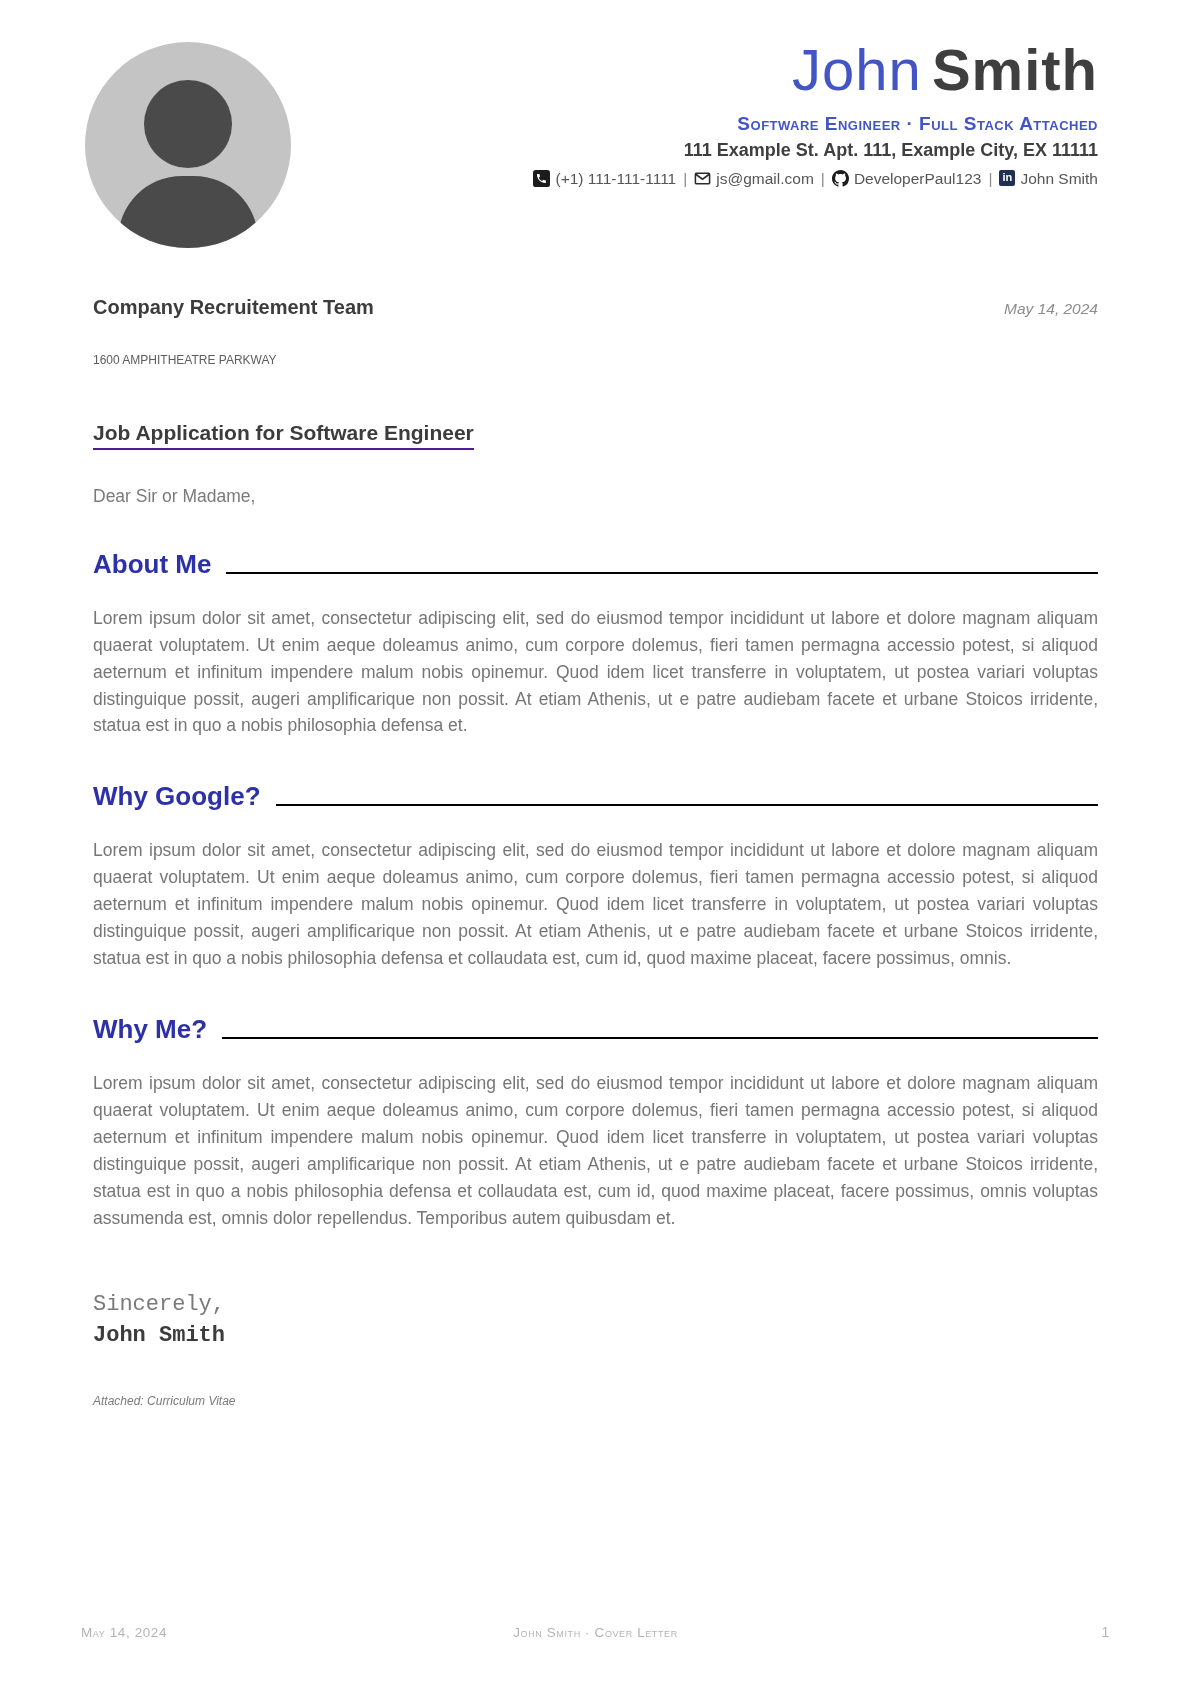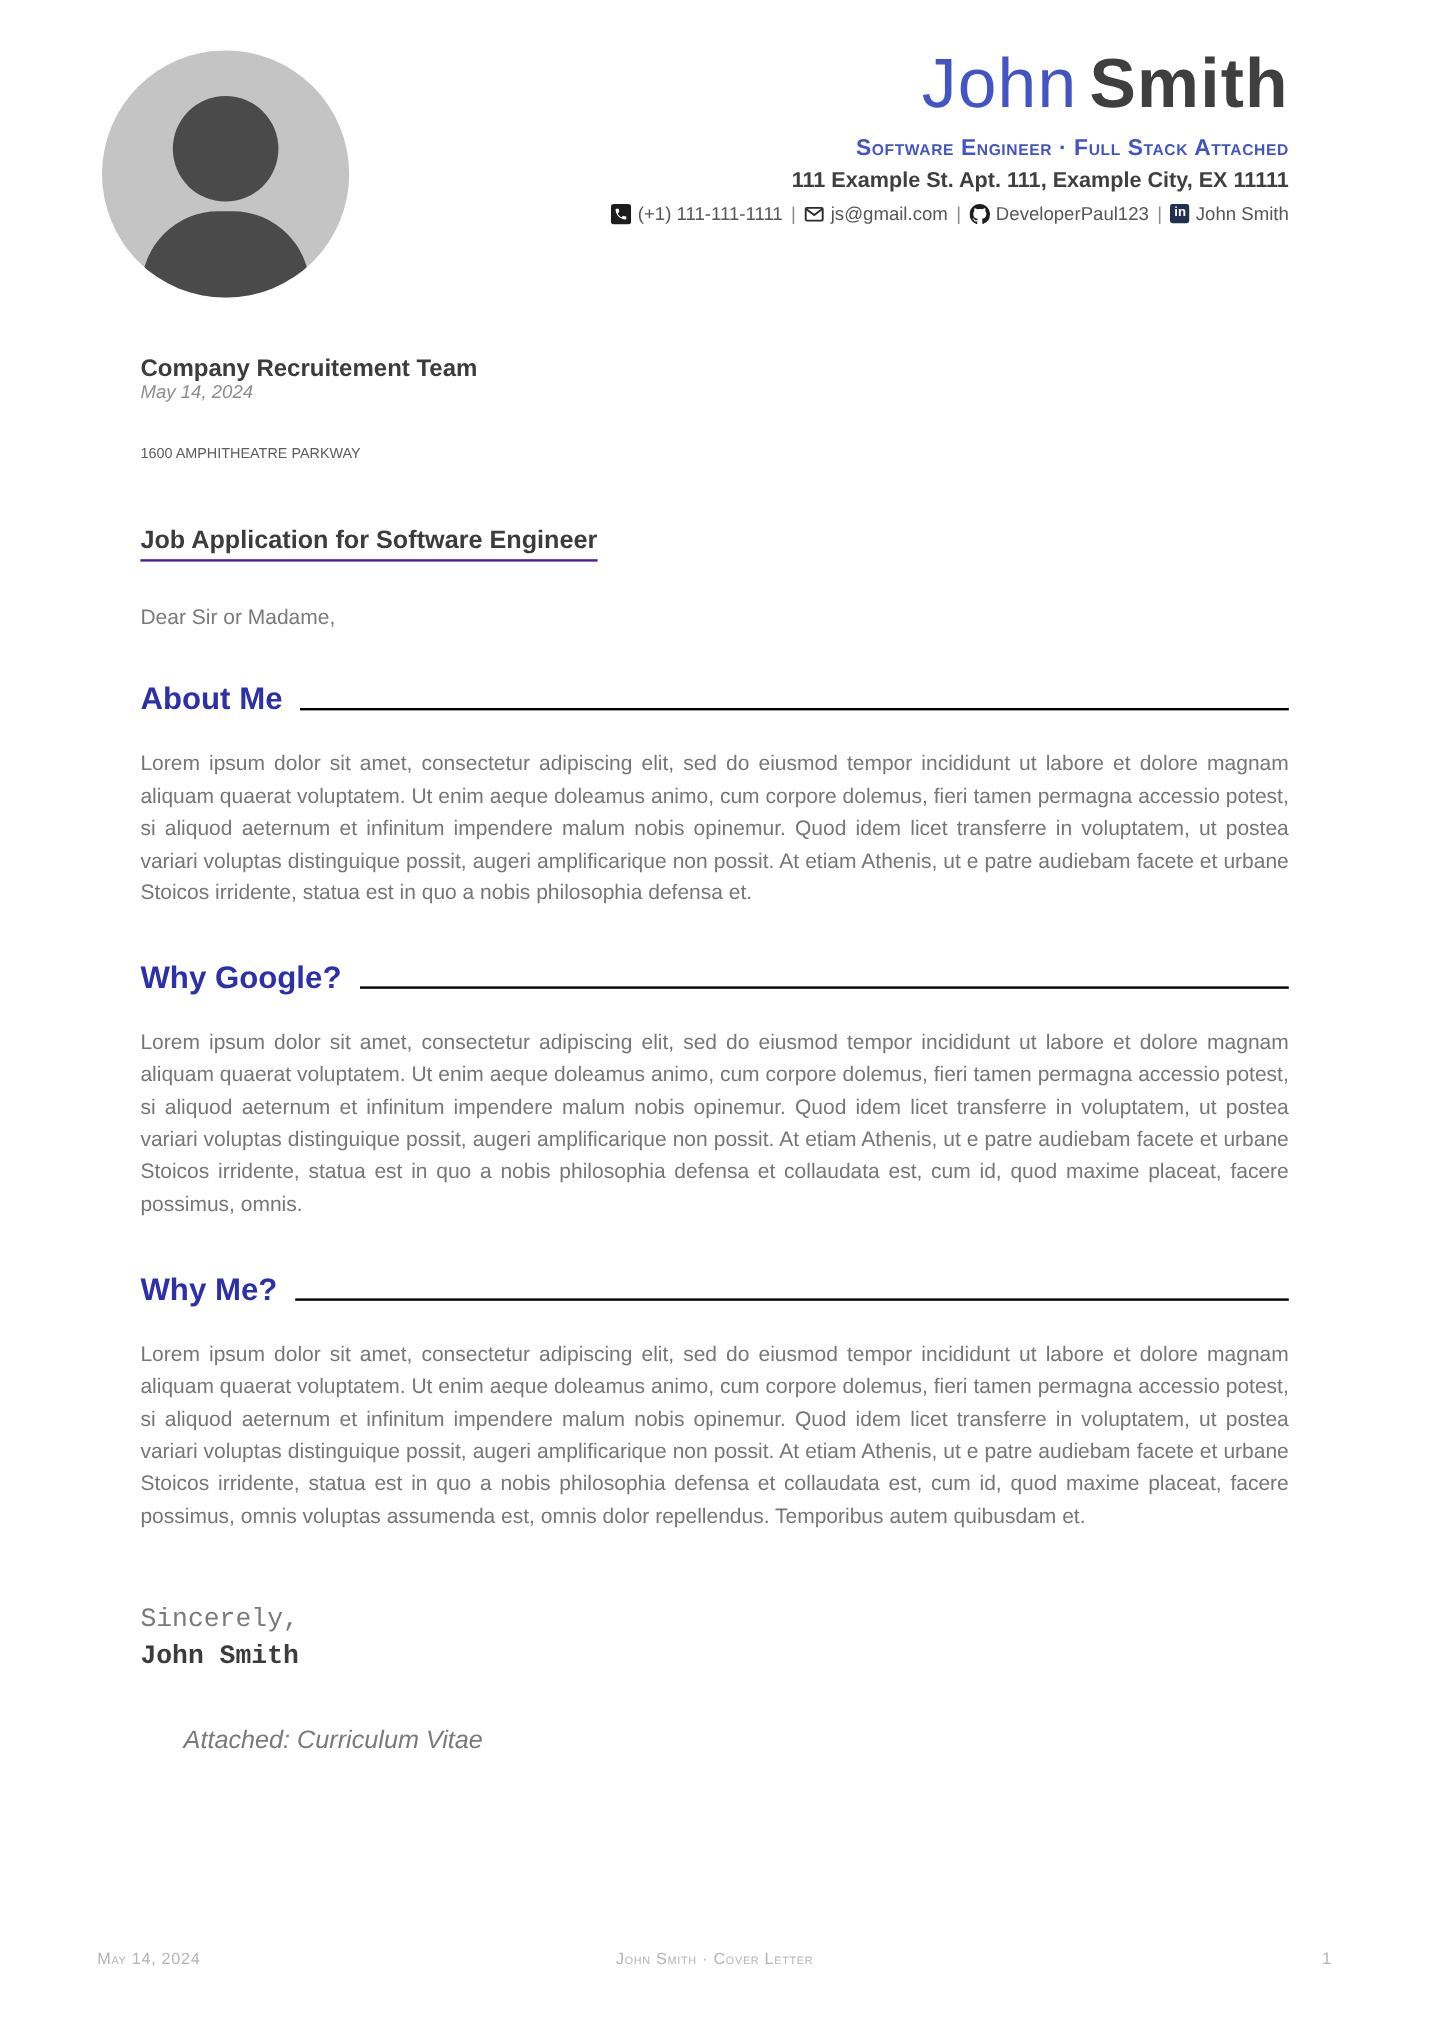--- a/index.html
+++ b/index.html
@@ -5,21 +5,21 @@
   * { margin: 0; padding: 0; box-sizing: border-box; }
   html, body { background: #ffffff; }
   body { font-family: "Liberation Sans", sans-serif; }
 
   .page {
     position: relative;
     width: 1191px;
     height: 1684px;
     margin: 0 auto;
     background: #ffffff;
-    padding: 0 117px;
+    padding: 0 93px;
     overflow: hidden;
   }
 
   
   .avatar {
     position: absolute;
     left: 85px; top: 42px;
     width: 206px; height: 206px;
     border-radius: 50%;
     background: #c4c4c4;
@@ -81,21 +81,20 @@
     background: #203050; color: #fff;
     font-size: 11px; font-weight: 700; line-height: 1;
   }
 
   
   .recipient-row {
     margin-top: 108px;
     display: flex;
     justify-content: space-between;
     align-items: baseline;
-    flex-direction: column;
   }
   .recipient-title { font-size: 20px; font-weight: 700; color: #3c3c3c; }
   .letter-date { font-size: 15.5px; font-style: italic; color: #8d8d8d; }
 
   .company-block { margin-top: 32px; color: #5d5d5d; }
   .company-name { font-variant: small-caps; font-size: 18px; letter-spacing: 0.3px; }
   .company-address { margin-top: 21px; font-size: 12px; line-height: 1.65; }
 
   
   .subject {
@@ -133,21 +132,21 @@
     font-size: 17.5px;
     line-height: 1.54;
     color: #767676;
     text-align: justify;
   }
 
   
   .closing { margin-top: 60px; font-size: 22px; font-family: Liberation Mono, monospace; }
   .valediction { color: #7a7a7a; }
   .signature { margin-top: 6px; font-weight: 700; color: #3c3c3c; }
-  .attachment { margin-top: 46px; font-size: 21px; font-style: italic; color: #7a7a7a; margin-left: 36px; }
+  .attachment { margin-top: 46px; font-size: 12px; font-style: italic; color: #7a7a7a; }
 
   
   .footer {
     position: absolute;
     left: 81px; right: 81px; bottom: 44px;
     display: grid;
     grid-template-columns: 1fr auto 1fr;
     align-items: baseline;
     font-variant: small-caps;
     font-size: 13.5px;

